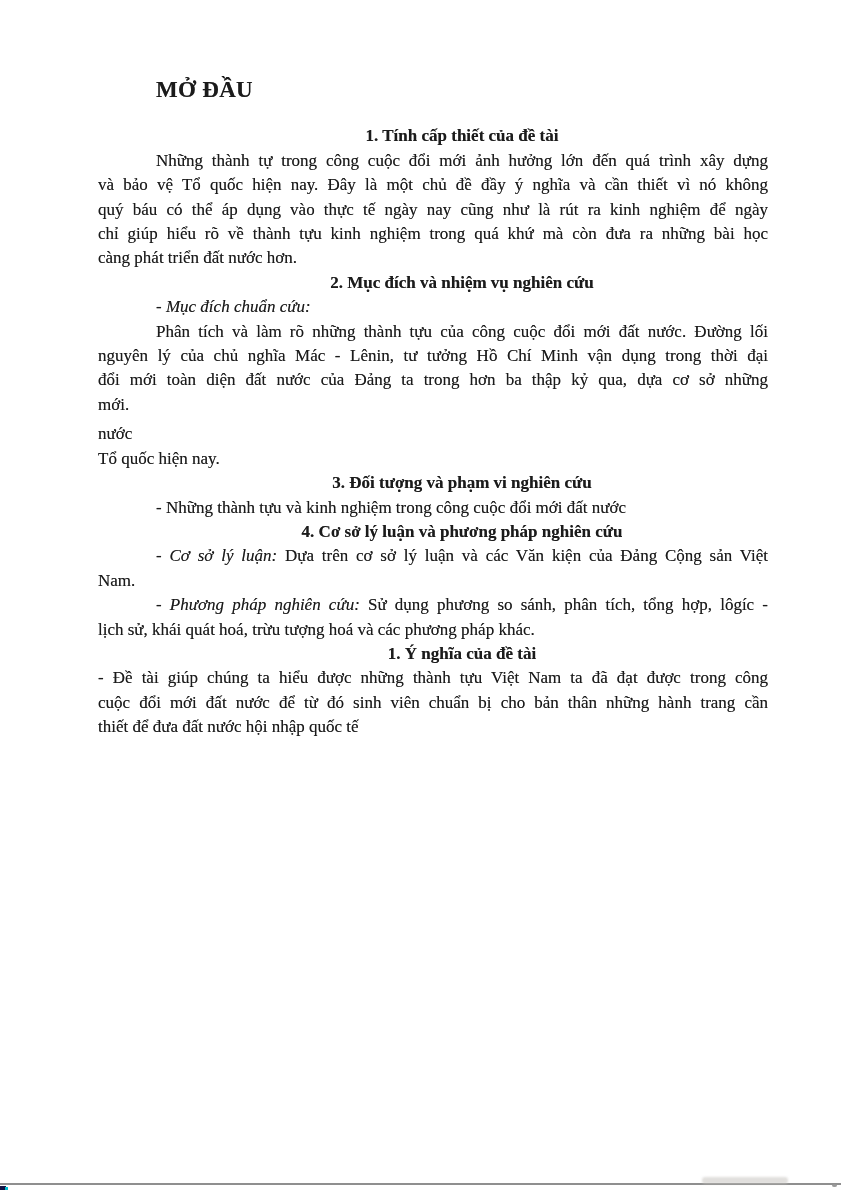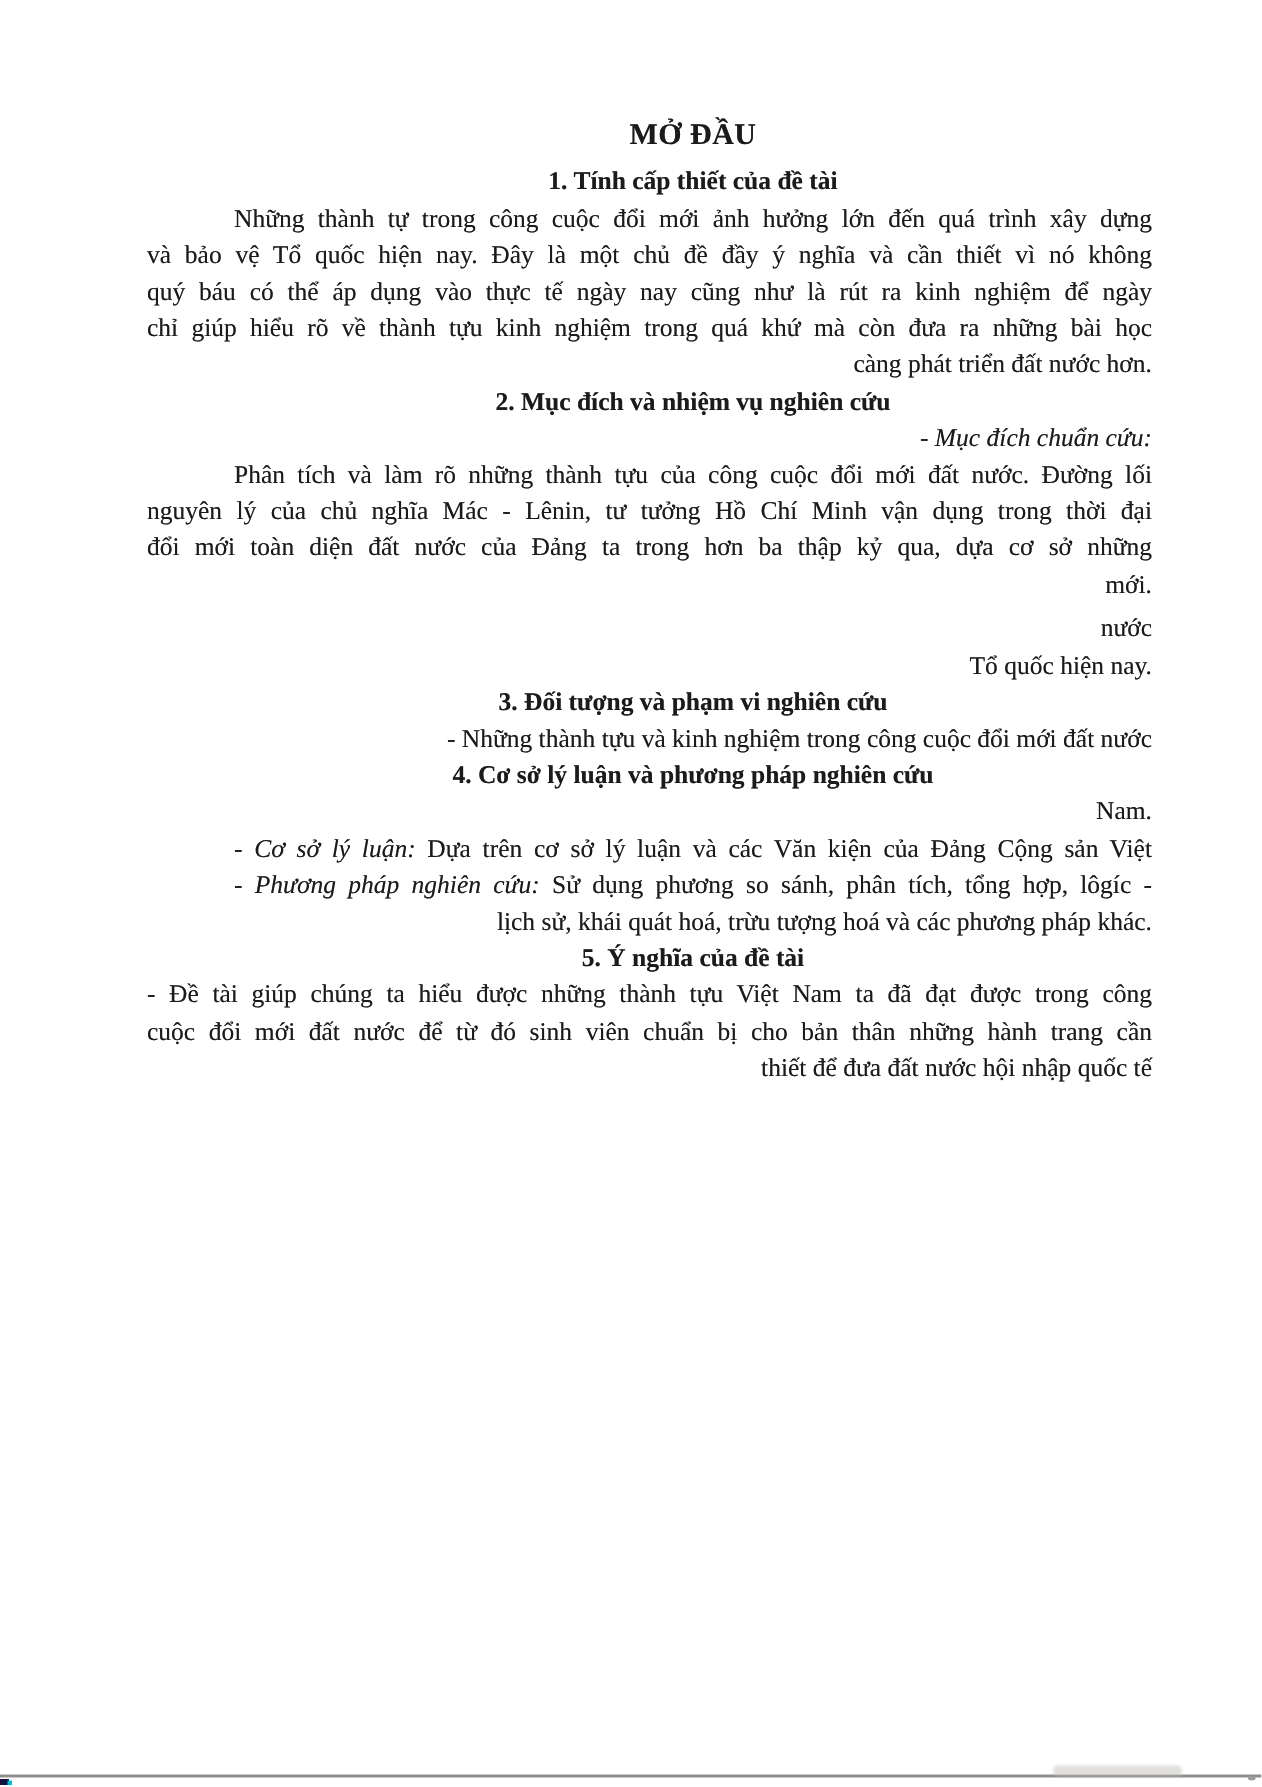--- a/index.html
+++ b/index.html
@@ -18,35 +18,34 @@
   .content {
     position:absolute;
     left:98px; top:78px;
     width:670px;
     font-size:17px;
     line-height:24.4px;
     color:#1b1b1b;
     text-shadow:0 0 0.4px rgba(20,20,20,0.55);
   }
   .doc-title {
-    text-align:center;
     text-indent:58px;
     font-weight:bold;
-    font-size:20px;
-    margin-bottom:7px;
+    font-size:23px;
+    margin-bottom:22px;
     letter-spacing:0.3px;
   }
   .heading {
     font-weight:bold;
     text-indent:58px;
     text-align:center;
   }
   .para { margin:0; }
   .para.gap-before { margin-top:5px; }
-  .line { text-align:right; }
+  .line { text-align:left; }
   .line.jfull { text-align:justify; text-align-last:justify; }
   .line.first-indent { text-indent:58px; }
   .seg-italic { font-style:italic; }
 
   
   .scan-line {
     position:absolute; left:0; top:1183px;
     width:841px; height:2px;
     background:#8f8f8f;
   }
@@ -105,28 +104,28 @@
         </div>
         <div class="para">
           <div class="line"><span class="">Tổ quốc hiện nay.</span></div>
         </div>
         <div class="heading">3. Đối tượng và phạm vi nghiên cứu</div>
         <div class="para">
           <div class="line first-indent"><span class="">- Những thành tựu và kinh nghiệm trong công cuộc đổi mới đất nước</span></div>
         </div>
         <div class="heading">4. Cơ sở lý luận và phương pháp nghiên cứu</div>
         <div class="para">
+          <div class="line jfull first-indent"><span class="seg-italic">- Cơ sở lý luận:</span><span class=""> Dựa trên cơ sở lý luận và các Văn kiện của Đảng Cộng sản Việt</span></div>
           <div class="line"><span class="">Nam.</span></div>
-          <div class="line jfull first-indent"><span class="seg-italic">- Cơ sở lý luận:</span><span class=""> Dựa trên cơ sở lý luận và các Văn kiện của Đảng Cộng sản Việt</span></div>
         </div>
         <div class="para">
           <div class="line jfull first-indent"><span class="seg-italic">- Phương pháp nghiên cứu:</span><span class=""> Sử dụng phương so sánh, phân tích, tổng hợp, lôgíc -</span></div>
           <div class="line"><span class="">lịch sử, khái quát hoá, trừu tượng hoá và các phương pháp khác.</span></div>
         </div>
-        <div class="heading">5. Ý nghĩa của đề tài</div>
+        <div class="heading">1. Ý nghĩa của đề tài</div>
         <div class="para">
           <div class="line jfull"><span class="">- Đề tài giúp chúng ta hiểu được những thành tựu Việt Nam ta đã đạt được trong  công</span></div>
           <div class="line jfull"><span class="">cuộc đổi mới đất nước để từ đó sinh viên chuẩn bị cho bản thân những hành trang cần</span></div>
           <div class="line"><span class="">thiết để đưa đất nước hội nhập quốc tế</span></div>
         </div>
       </div>
   </div>
 
   <div class="scan-line"></div>
   <div class="scan-smudge"></div>

